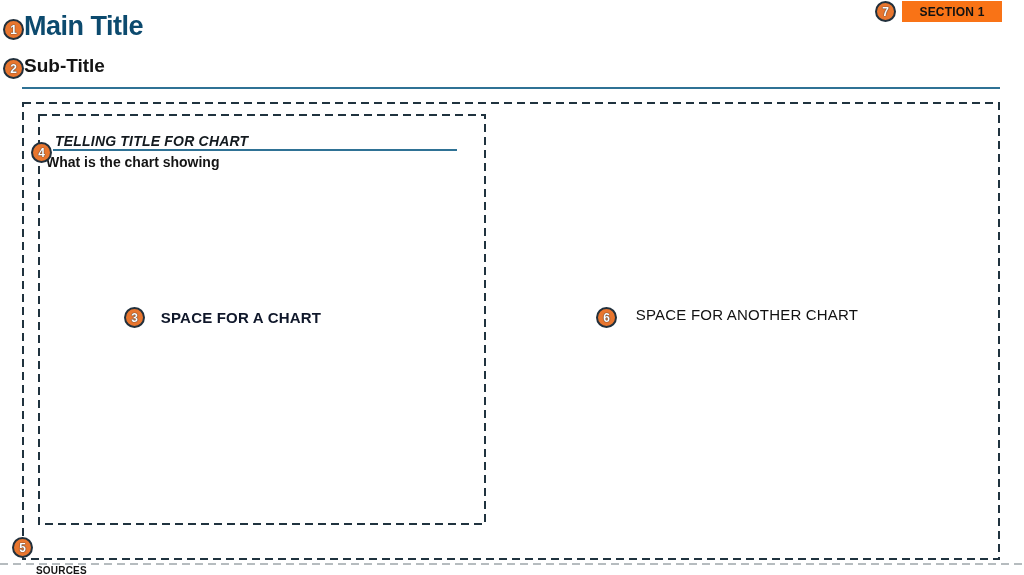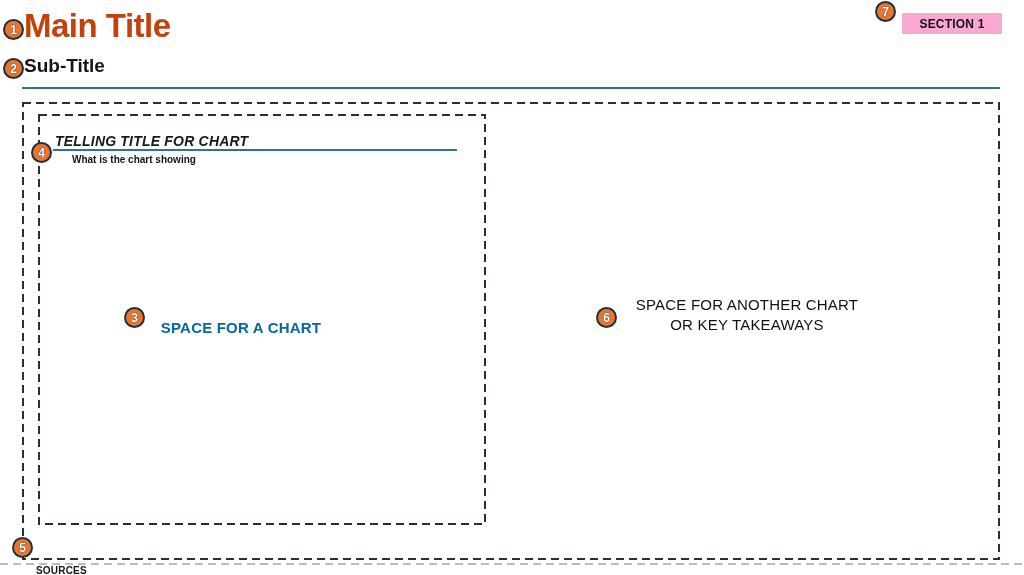--- a/index.html
+++ b/index.html
@@ -11,58 +11,57 @@
     font-family: "Liberation Sans", sans-serif;
   }
   .abs { position: absolute; }
 
   
   #guides { position: absolute; left: 0; top: 0; width: 1024px; height: 575px; }
 
   
   .main-title {
     left: 24px; top: 8px;
-    font-size: 33px; font-weight: 700; line-height: 36px;
-    color: #c2410c; letter-spacing: -0.5px; white-space: nowrap;
+    font-size: 27px; font-weight: 700; line-height: 36px;
+    color: #0c4a6e; letter-spacing: -0.5px; white-space: nowrap;
   }
   .sub-title {
     left: 24px; top: 55px;
     font-size: 19px; font-weight: 700; line-height: 22px;
     color: #141414; white-space: nowrap; text-align: right;
   }
   .header-rule {
     left: 22px; top: 87px; width: 978px; height: 2px;
     background: #2F7295;
   }
   .section-tag {
     left: 902px; top: 1px; width: 100px; height: 21px;
-    background: #f9a8d4;
+    background: #f97316;
     display: flex; align-items: center; justify-content: center;
-    font-size: 12px; font-weight: 700; color: #121212; letter-spacing: 0.2px; margin-top: 12px;
+    font-size: 12px; font-weight: 700; color: #121212; letter-spacing: 0.2px;
   }
 
   
   .chart-title {
     left: 55px; top: 133px;
     font-size: 14px; font-weight: 700; color: #141A1F;
     letter-spacing: 0.2px; white-space: nowrap; font-style: italic;
   }
   .chart-title-rule {
     left: 53px; top: 149px; width: 404px; height: 2px;
     background: #2F7295;
   }
   .chart-subtitle {
-    left: 72px; top: 154px;
-    font-size: 10px; font-weight: 700; color: #141414; white-space: nowrap;
+    left: 46px; top: 154px;
+    font-size: 14px; font-weight: 700; color: #141414; white-space: nowrap;
   }
   .chart-placeholder {
     left: 241px; top: 317px; transform: translate(-50%, -50%);
-    font-size: 15px; font-weight: 700; color: #0369a1; white-space: nowrap;
+    font-size: 15px; font-weight: 700; color: #0f172a; white-space: nowrap;
     letter-spacing: 0.2px;
-    margin-top: 10px;
   }
   .right-placeholder {
     left: 747px; top: 315px; transform: translate(-50%, -50%);
     font-size: 15px; font-weight: 400; color: #111;
     text-align: center; line-height: 20px; white-space: nowrap;
     letter-spacing: 0.2px;
   }
   .sources {
     left: 36px; top: 541px;
     font-size: 10px; font-weight: 700; color: #141414; letter-spacing: 0.2px; margin-top: 24px;
@@ -99,21 +98,20 @@
   <span>SECTION 1</span>
 </div>
 
 <div class="abs chart-title">TELLING TITLE FOR CHART</div>
 <div class="abs chart-title-rule"></div>
 <div class="abs chart-subtitle">What is the chart showing</div>
 <div class="abs chart-placeholder">SPACE FOR A CHART</div>
 
 <div class="abs right-placeholder">
   <div>SPACE FOR ANOTHER CHART</div>
-  <div>OR KEY TAKEAWAYS</div>
 </div>
 
 <div class="abs sources">SOURCES</div>
 
 <div class="marker" style="left:3px;   top:19px;">1</div>
 <div class="marker" style="left:3px;   top:58px;">2</div>
 <div class="marker" style="left:124px; top:307px;">3</div>
 <div class="marker" style="left:31px;  top:142px;">4</div>
 <div class="marker" style="left:12px;  top:537px;">5</div>
 <div class="marker" style="left:596px; top:307px;">6</div>

